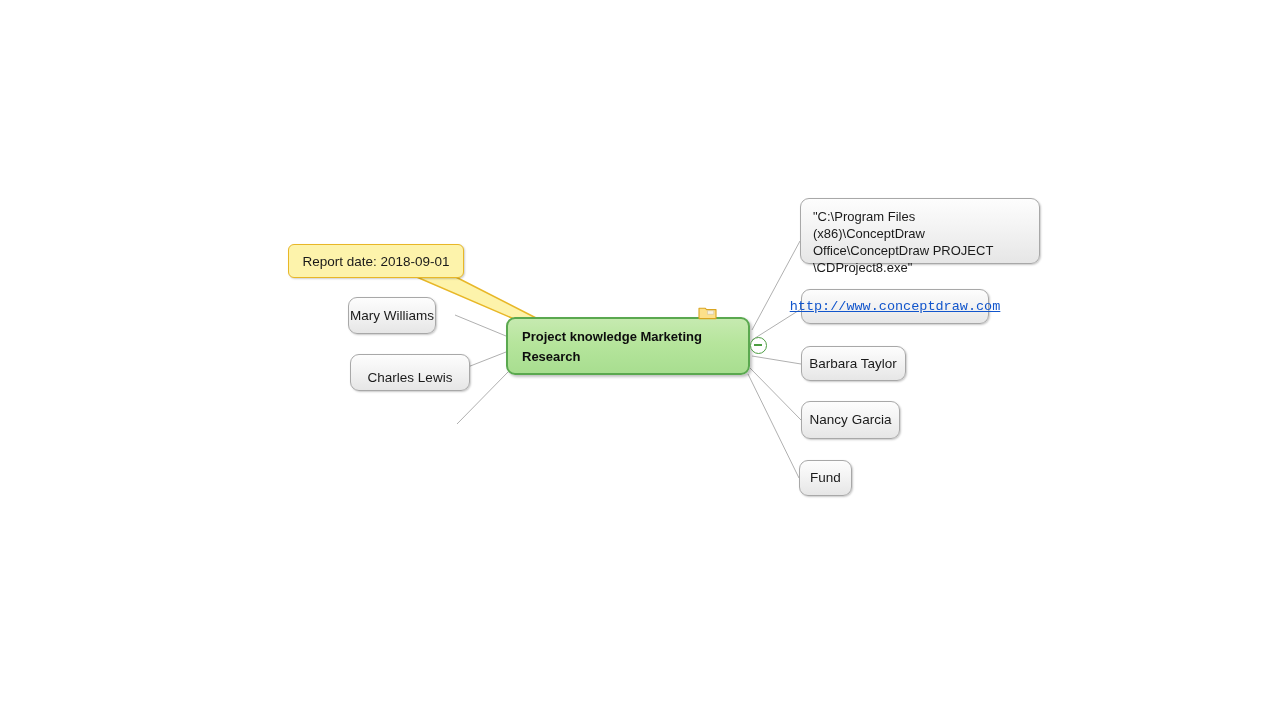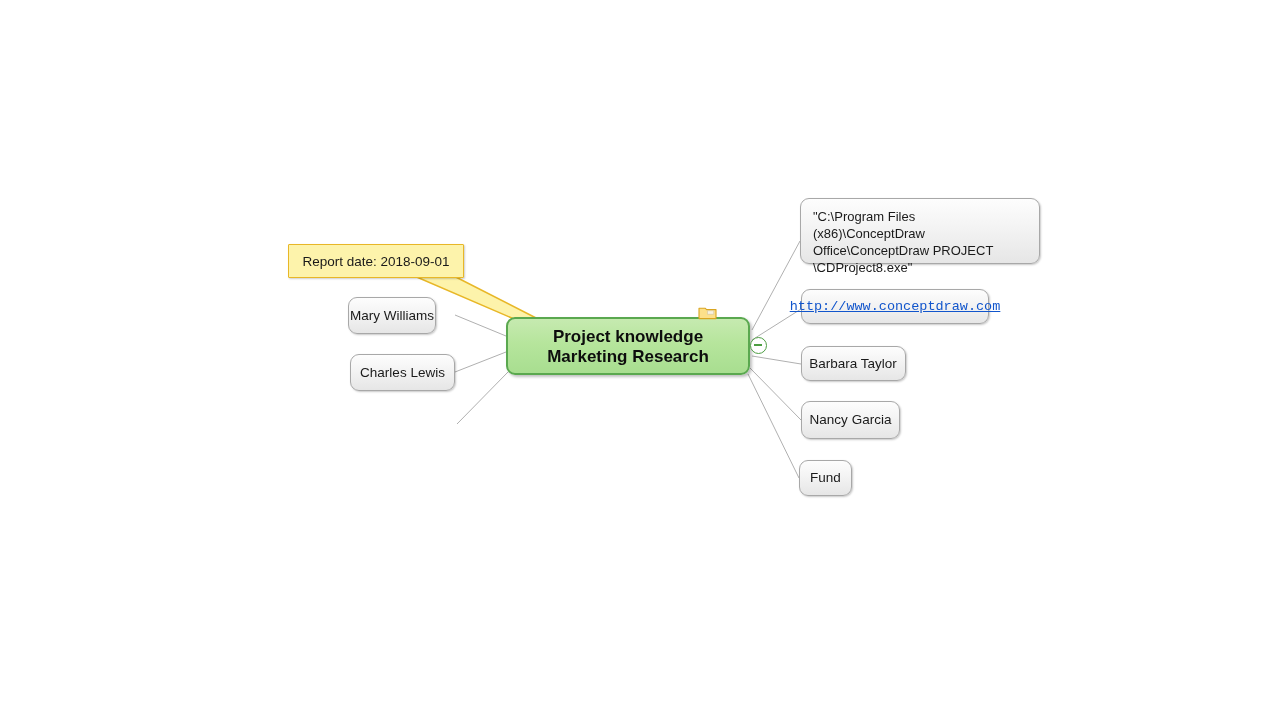--- a/index.html
+++ b/index.html
@@ -65,37 +65,37 @@
     left: 506px;
     top: 317px;
     width: 244px;
     height: 58px;
     box-sizing: border-box;
     border: 2px solid #5aa84f;
     border-radius: 9px;
     background: linear-gradient(to bottom, #c6eab0 0%, #b6e59c 45%, #a8de90 100%);
     box-shadow: 2px 2px 3px rgba(0,0,0,0.25);
     padding: 8px 14px;
-    font-size: 17px;
+    font-size: 13px;
     font-weight: bold;
     line-height: 20px;
     color: #0d0d0d;
-    text-align: center;
+    text-align: left;
   }
 
   
   #callout-note {
     position: absolute;
     left: 288px;
     top: 244px;
     width: 176px;
     height: 34px;
     box-sizing: border-box;
     border: 1.5px solid #e8b727;
-    border-radius: 1px;
+    border-radius: 6px;
     background: #fdf3ab;
     box-shadow: 1px 1px 2px rgba(0,0,0,0.2);
     display: flex;
     align-items: center;
     justify-content: center;
     font-size: 13.5px;
     color: #1a1a1a;
     z-index: 6;
   }
 
@@ -173,21 +173,21 @@
   <div id="collapse-button"></div>
 
   <div id="callout-note">
     <span>Report date: 2018-09-01</span>
   </div>
 
   <div class="node" style="left:348px; top:297px; width:88px; height:37px;">
     <span>Mary Williams</span>
   </div>
 
-  <div class="node" style="left:350px; top:354px; width:105px; height:37px;">
+  <div class="node" style="left:350px; top:354px; width:120px; height:37px;align-items:flex-end;">
     <span>Charles Lewis</span>
   </div>
 
 
   <div class="node multiline" style="left:800px; top:198px; width:240px; height:66px;">
     <span>"C:\Program Files (x86)\ConceptDraw Office\ConceptDraw PROJECT \CDProject8.exe"</span>
   </div>
 
   <div class="node" style="left:801px; top:289px; width:188px; height:35px;">
     <span class="link-text">http://www.conceptdraw.com</span>

